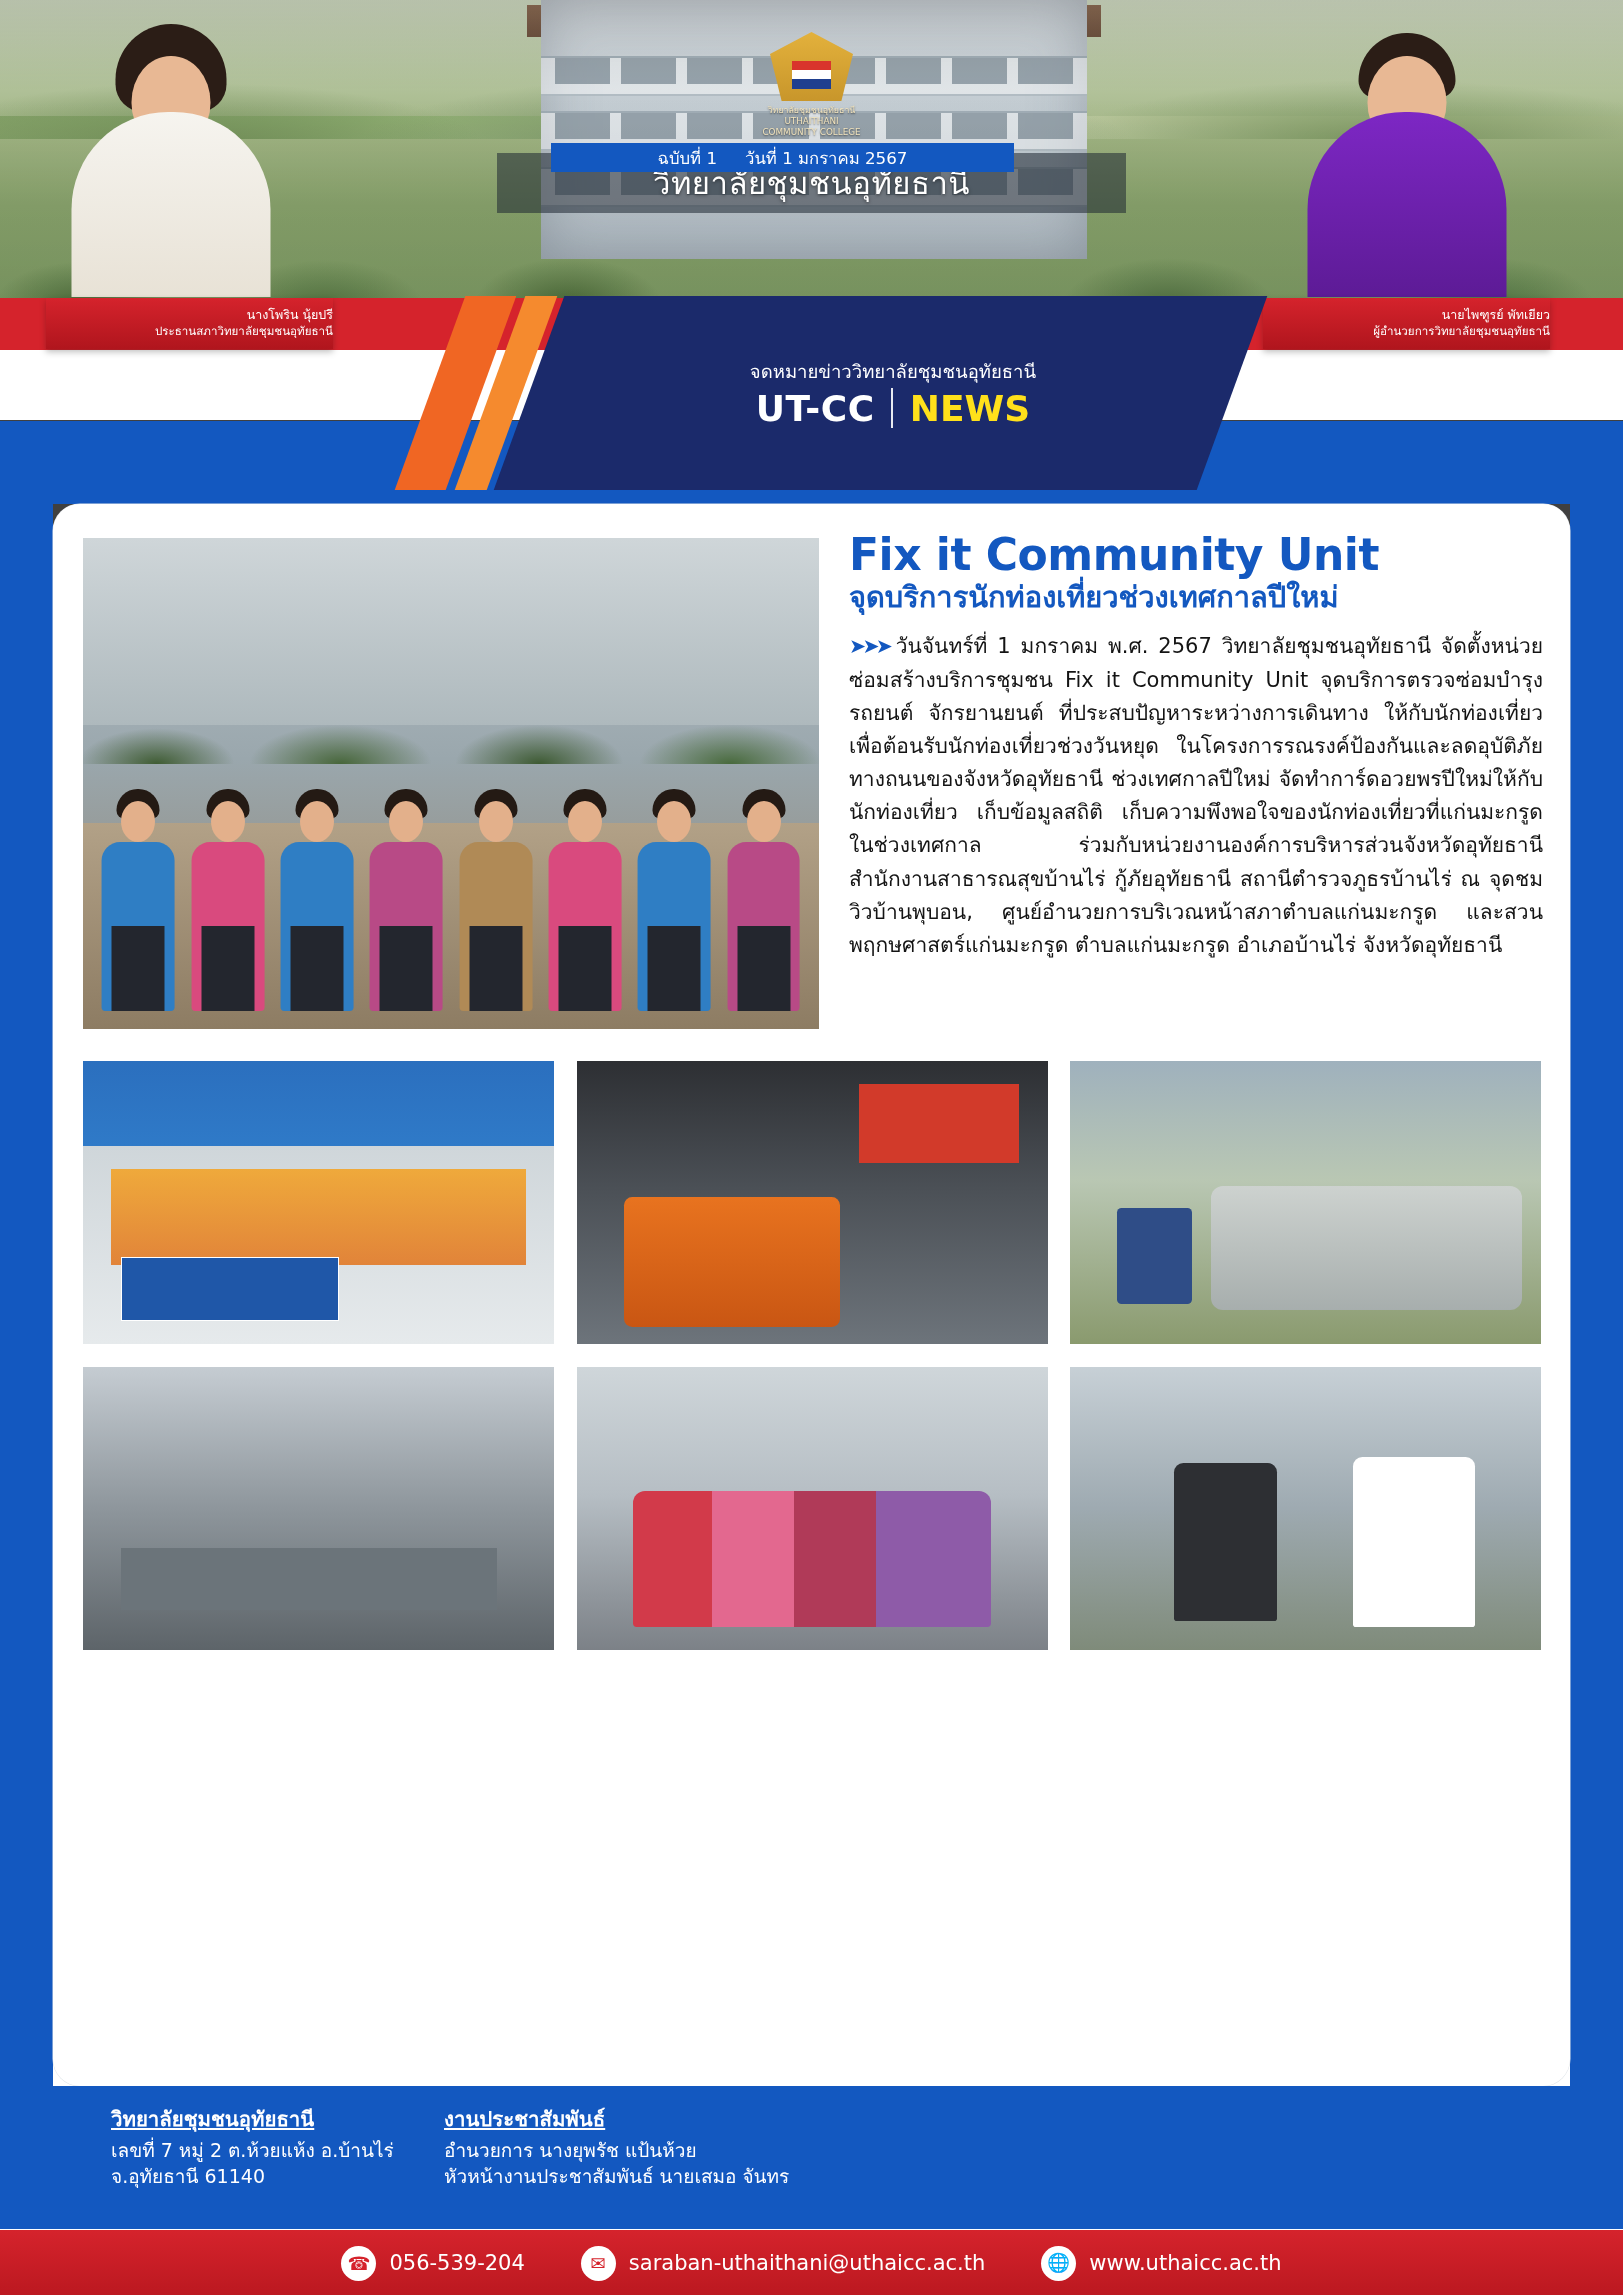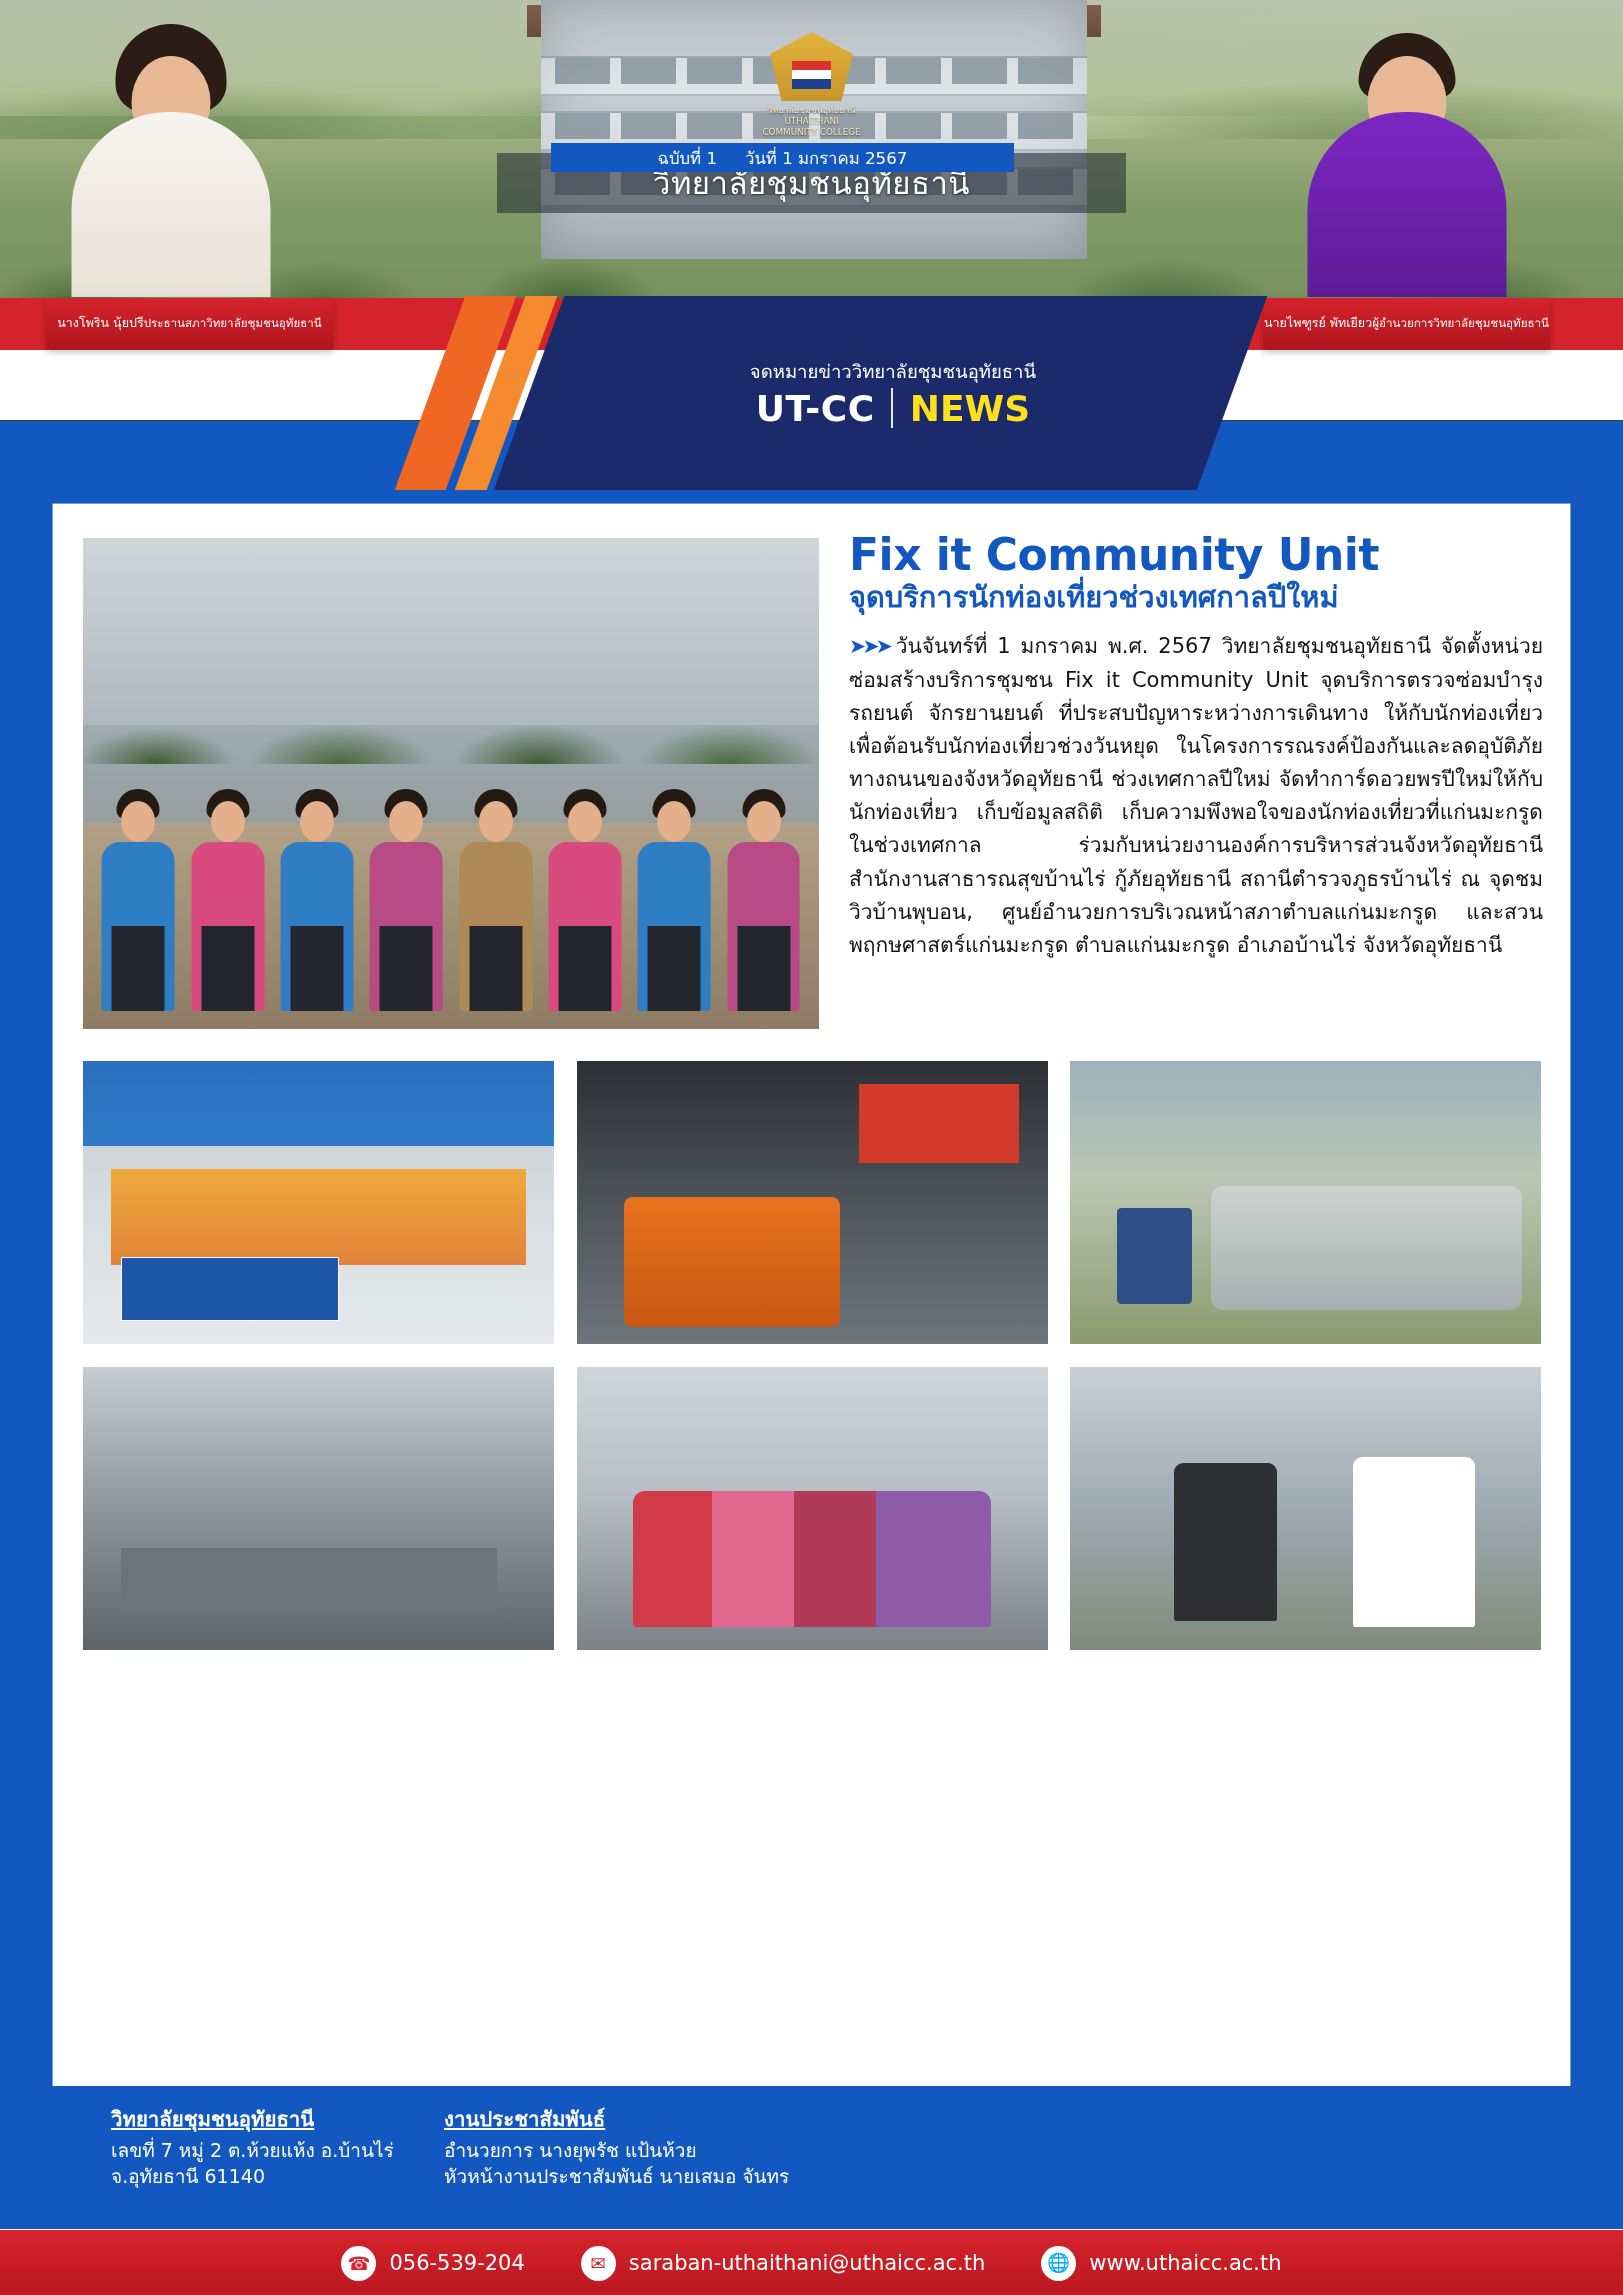--- a/index.html
+++ b/index.html
@@ -148,21 +148,21 @@
   .p-neck {
     position: absolute; bottom: 139px; left: 50%; transform: translateX(-50%);
     width: 37px; height: 28px; background: #dfae8b;
   }
 
   .name-tag {
     position: absolute;
     width: 287px; height: 51px;
     background: linear-gradient(180deg,#d5232c 0%,#b0151d 100%);
     color: #fff;
-    display: flex; align-items: center; justify-content: center;
+    display: flex; flex-direction: column; align-items: flex-end; justify-content: center;
     line-height: 1.35;
     box-shadow: 0 2.8px 6.5px rgba(0,0,0,.25);
   }
   .name-tag .n1 { font-size: 12.5px; }
   .name-tag .n2 { font-size: 11.6px; }
   .name-tag.left  { top: 298px; left: 46px;  transform: skewX(0deg); }
   .name-tag.right { top: 298px; left: 1263px; }
 
   
   .red-bar {
@@ -209,20 +209,21 @@
     display: flex; align-items: center; justify-content: center; gap: 28px;
   }
 
   
   .sheet {
     position: absolute;
     top: 504px; left: 53px;
     width: 1517px; height: 1582px;
     background: #ffffff;
     box-shadow: 0 0 0 0.5px #e2e6ea;
+    border-radius: 27px;
   }
   .blue-side-left {
     position: absolute; top: 504px; left: 0; width: 53px; height: 1582px; background: #1358c0;
   }
   .blue-side-right {
     position: absolute; top: 504px; left: 1570px; width: 53px; height: 1582px; background: #1358c0;
   }
 
   
   .lead-photo {

